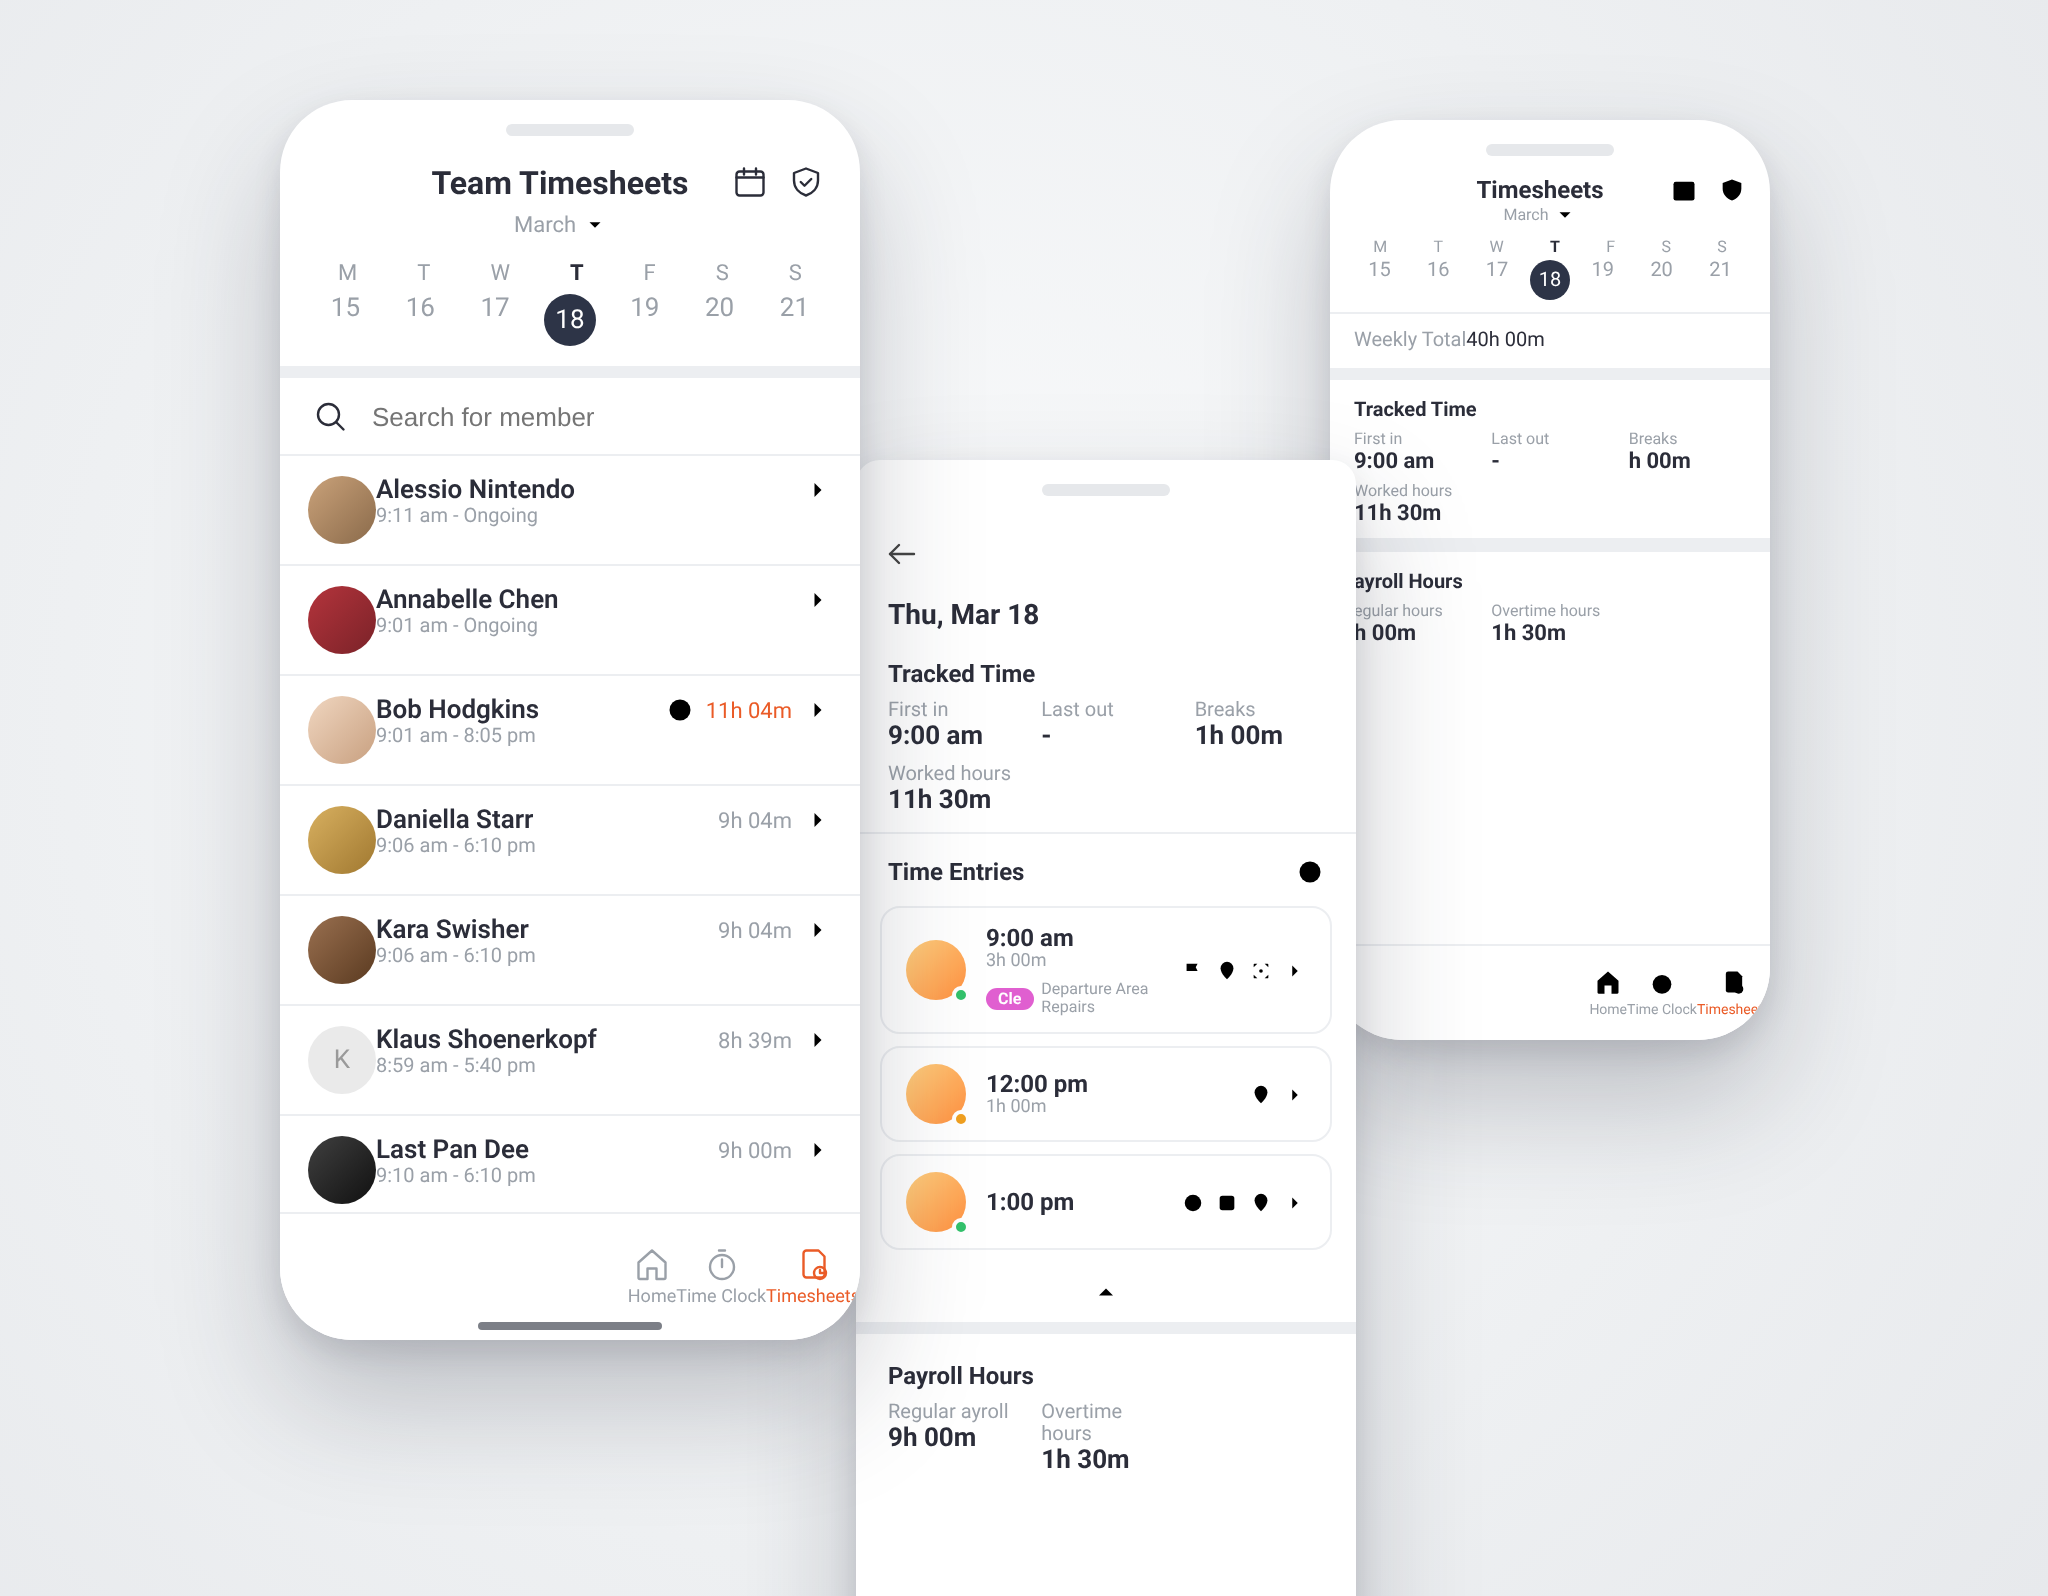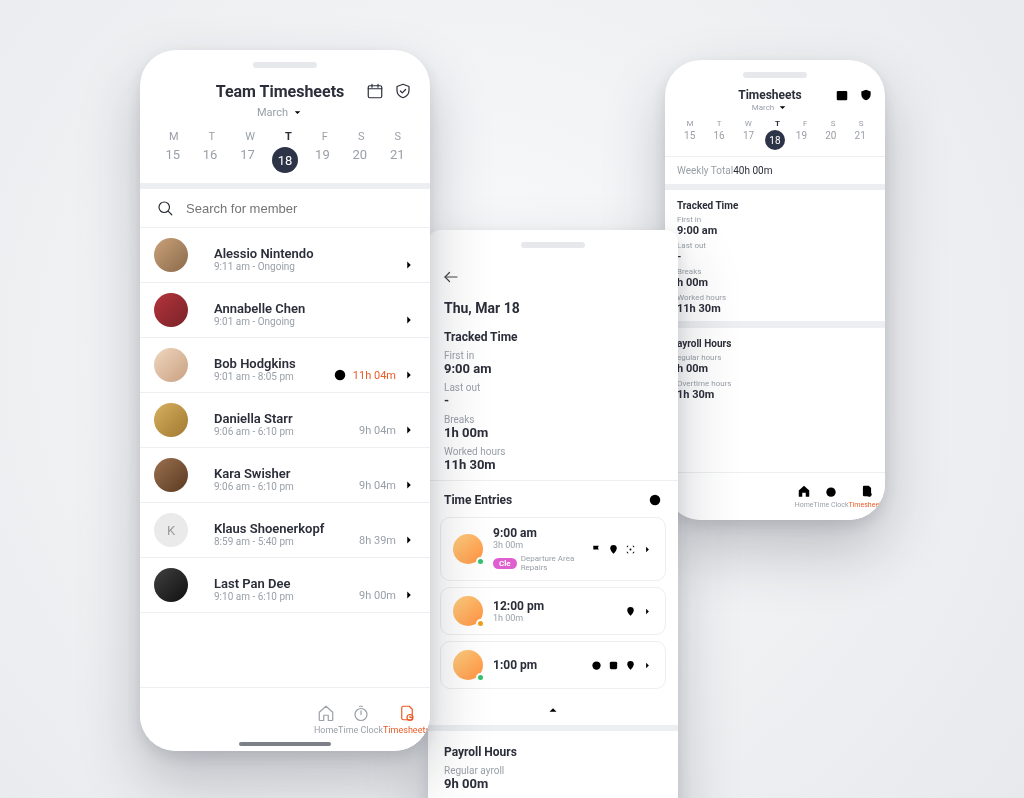--- a/index.html
+++ b/index.html
@@ -24,36 +24,36 @@
     position:absolute;
     background:var(--phone);
     border-radius:36px;
     box-shadow:0 30px 60px rgba(40,44,60,0.25), 0 6px 14px rgba(40,44,60,0.12);
     overflow:hidden;
   }
   .notch{
     width:64px;height:6px;border-radius:4px;background:#e6e8eb;margin:12px auto 6px;
   }
   
-  .p1{left:140px;top:50px;width:290px;height:701px;z-index:3}
+  .p1{left:140px;top:50px;width:290px;height:620px;z-index:3}
   .p1 .header{display:flex;align-items:flex-start;justify-content:space-between;padding:8px 18px 0}
   .p1 .titlewrap{flex:1;text-align:center}
   .p1 .title{font-size:16px;font-weight:700}
   .p1 .subtitle{font-size:11px;color:var(--muted);display:inline-flex;align-items:center;gap:4px;margin-top:2px}
   .hicons{display:flex;gap:10px;color:var(--ink)}
   .weekhdr{display:flex;justify-content:space-around;padding:10px 14px 0;color:var(--muted);font-size:11px}
   .weekdates{display:flex;justify-content:space-around;padding:4px 14px 10px;font-size:13px;color:var(--muted)}
   .weekdates .cell{width:26px;text-align:center}
   .weekdates .sel{width:26px;height:26px;border-radius:50%;background:var(--navy);color:#fff;display:flex;align-items:center;justify-content:center}
   .divider{height:6px;background:var(--line)}
   
   .search{display:flex;align-items:center;gap:10px;padding:10px 16px;border-bottom:1px solid var(--line)}
   .search input{border:none;outline:none;font-size:13px;flex:1;color:var(--muted)}
   
-  .row{display:flex;align-items:flex-end;gap:26px;padding:10px 14px;border-bottom:1px solid var(--line)}
+  .row{display:flex;align-items:flex-start;gap:0;padding:10px 14px;border-bottom:1px solid var(--line)}
   .avatar{width:34px;height:34px;border-radius:50%;background:#d8d0c8;flex:none;display:flex;align-items:center;justify-content:center;font-size:13px;color:#888}
   .avatar.a{background:linear-gradient(135deg,#caa27a,#8a6a4a)}
   .avatar.b{background:linear-gradient(135deg,#b4343c,#7a2228)}
   .avatar.c{background:linear-gradient(135deg,#f0d6c0,#c8a080)}
   .avatar.d{background:linear-gradient(135deg,#d8b060,#a07830)}
   .avatar.e{background:linear-gradient(135deg,#9a7050,#5a3a20)}
   .avatar.f{background:#eaeaea;color:#9a9a9a}
   .avatar.g{background:linear-gradient(135deg,#404040,#101010)}
   .rowmain{flex:1;min-width:0}
   .rowname{font-size:13px;font-weight:600}
@@ -65,21 +65,21 @@
   .tabbar{position:absolute;left:0;right:0;bottom:0;height:64px;background:#fff;border-top:1px solid var(--line);display:flex;justify-content:flex-end;align-items:center}
   .tabbar .tab{display:flex;flex-direction:column;align-items:center;gap:3px;font-size:9px;color:var(--muted)}
   .tabbar .tab.active{color:var(--accent)}
   .homebar{position:absolute;left:50%;transform:translateX(-50%);bottom:5px;width:92px;height:4px;border-radius:3px;background:#7c7f87}
 
   
   .p2{left:428px;top:230px;width:250px;height:640px;z-index:2;border-top-left-radius:12px;border-top-right-radius:12px}
   .p2 .back{padding:14px 14px 4px;color:#444}
   .p2 h3{margin:6px 16px 2px;font-size:14px;font-weight:700}
   .sectitle{font-size:12px;font-weight:700;margin:14px 16px 6px}
-  .grid2{display:grid;grid-template-columns:1fr;gap:6px 12px;padding:0 16px 8px;border-bottom:1px solid var(--line)}
+  .grid2{display:grid;grid-template-columns:1fr 1fr 1fr;gap:6px 12px;padding:0 16px 8px;border-bottom:1px solid var(--line)}
   .grid2 .lbl{font-size:10px;color:var(--muted)}
   .grid2 .val{font-size:13px;font-weight:700;color:var(--ink)}
   .entrieshdr{display:flex;align-items:center;justify-content:space-between;padding:12px 16px 4px}
   .entrieshdr span{font-size:12px;font-weight:700}
   .entry{display:flex;align-items:center;gap:10px;padding:8px 12px;border:1px solid var(--line);border-radius:10px;margin:6px 12px}
   .entry .avatar{width:30px;height:30px;background:linear-gradient(135deg,#ffd080,#ff9040);position:relative}
   .statusdot{position:absolute;right:-2px;bottom:-2px;width:9px;height:9px;border-radius:50%;border:2px solid #fff}
   .statusdot.g{background:#33c26b}.statusdot.o{background:#f0a020}
   .entry .m{flex:1}
   .entry .t{font-size:12px;font-weight:700}

